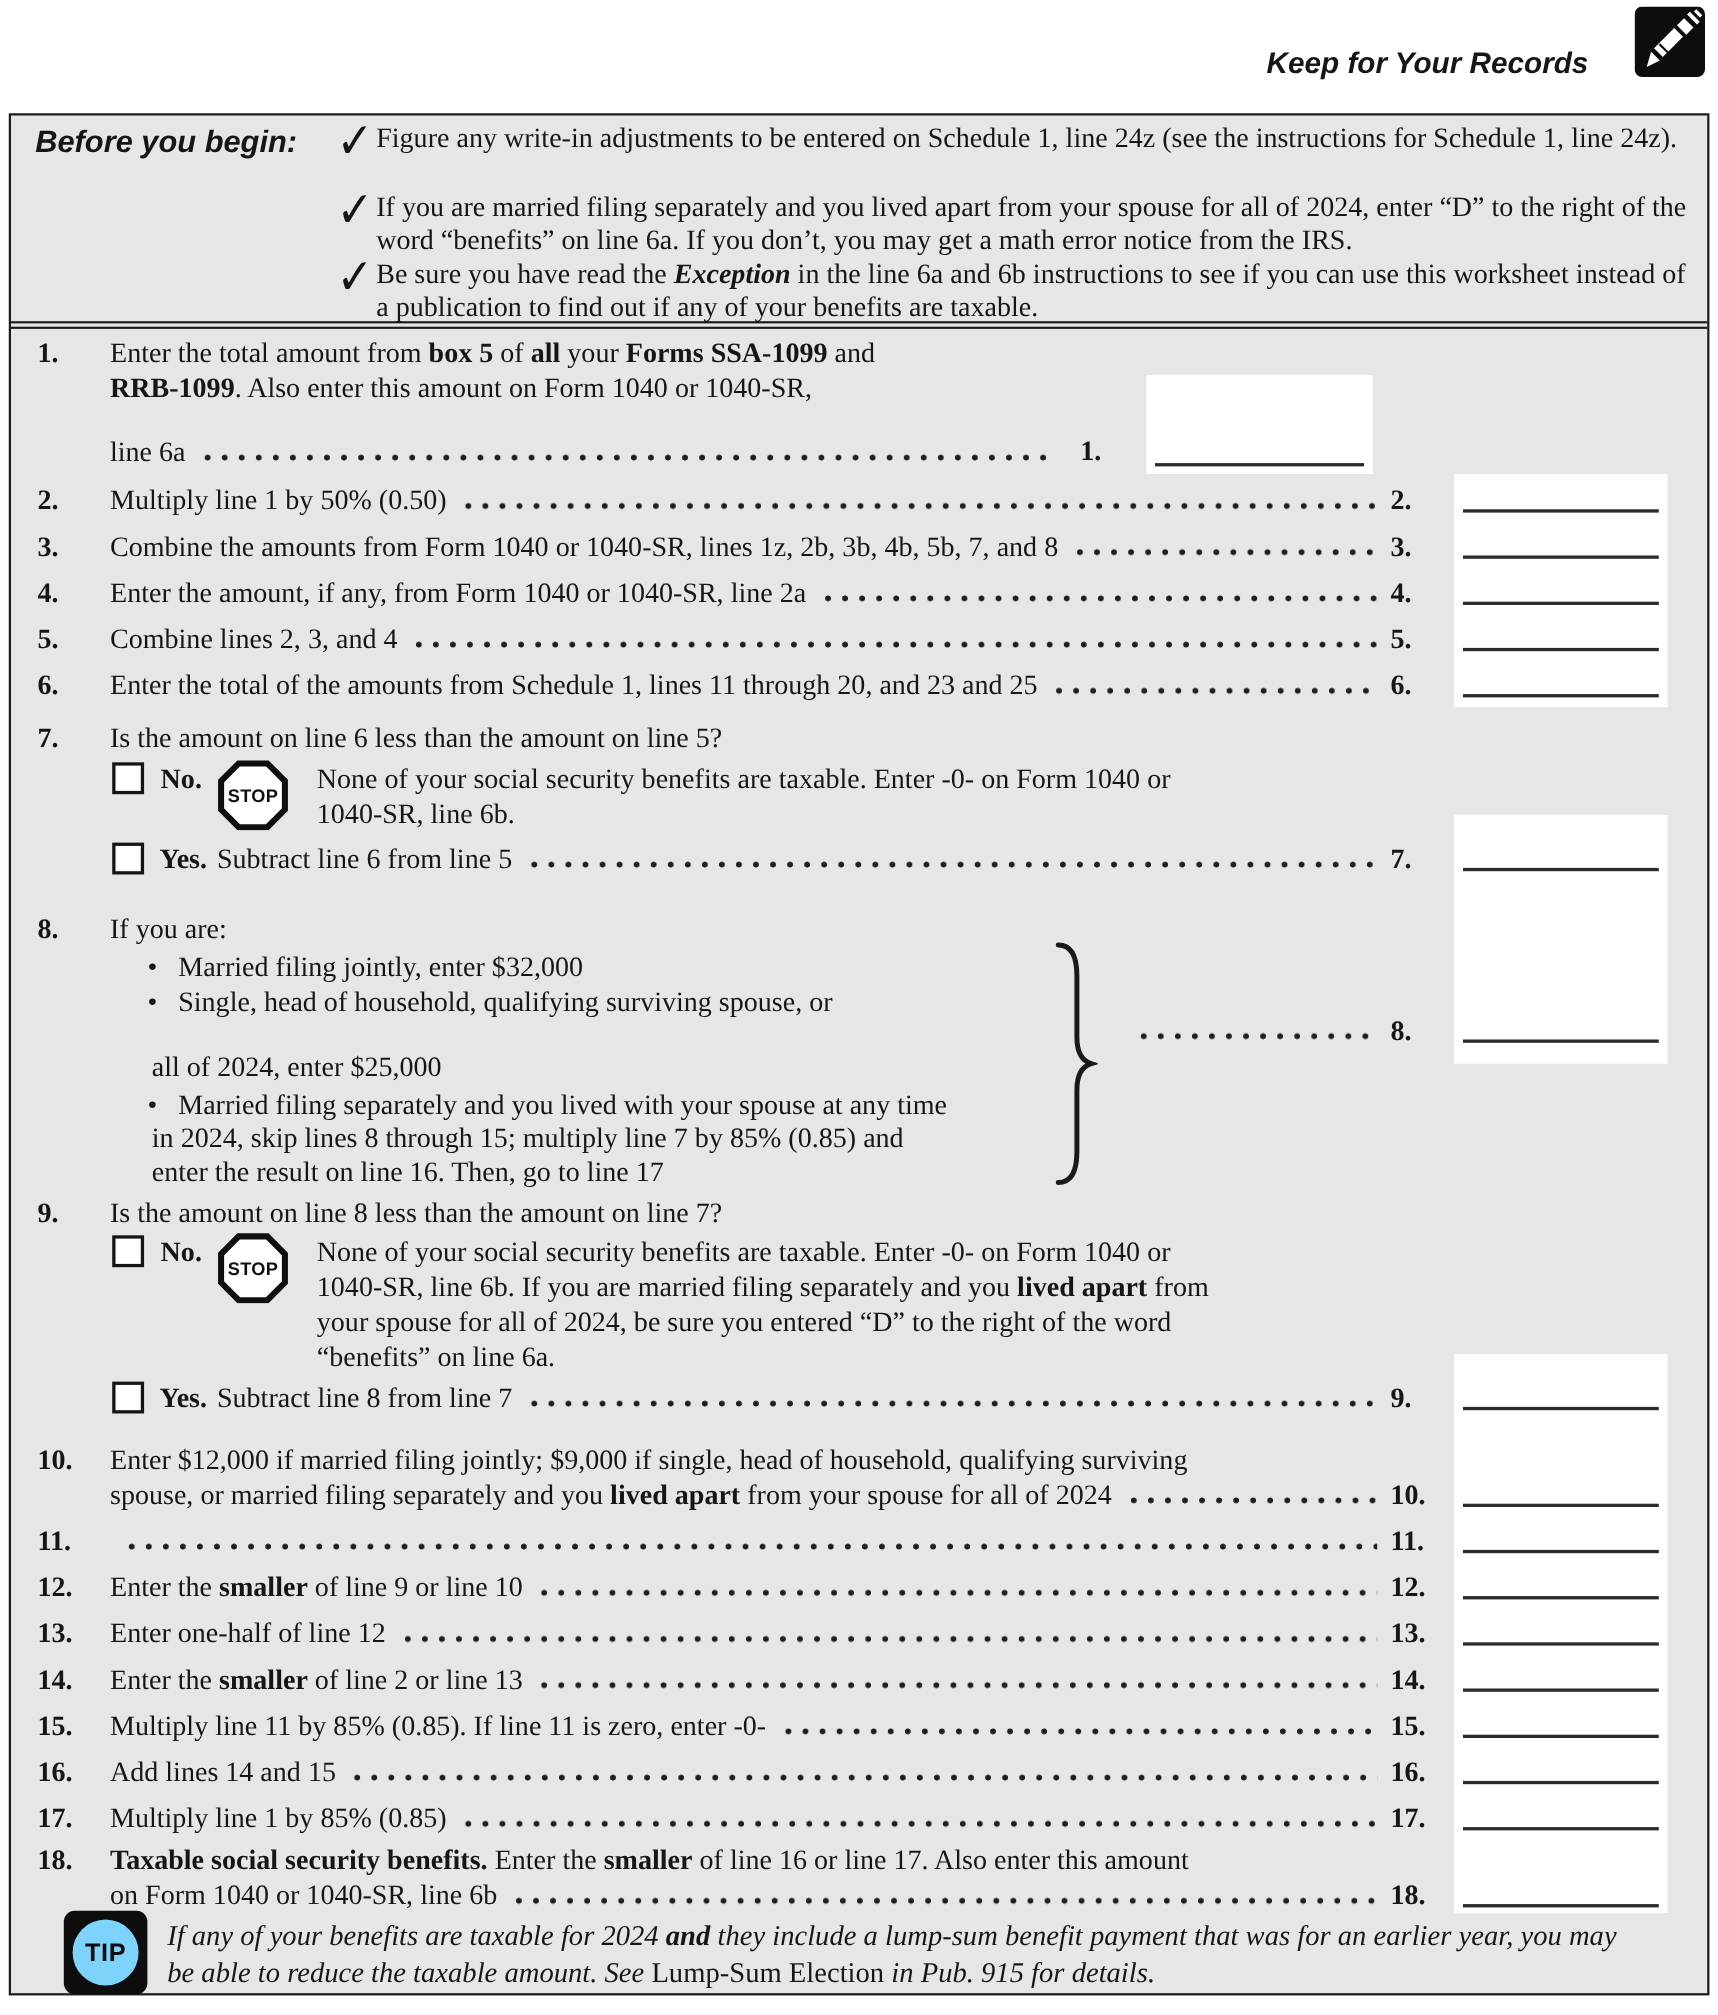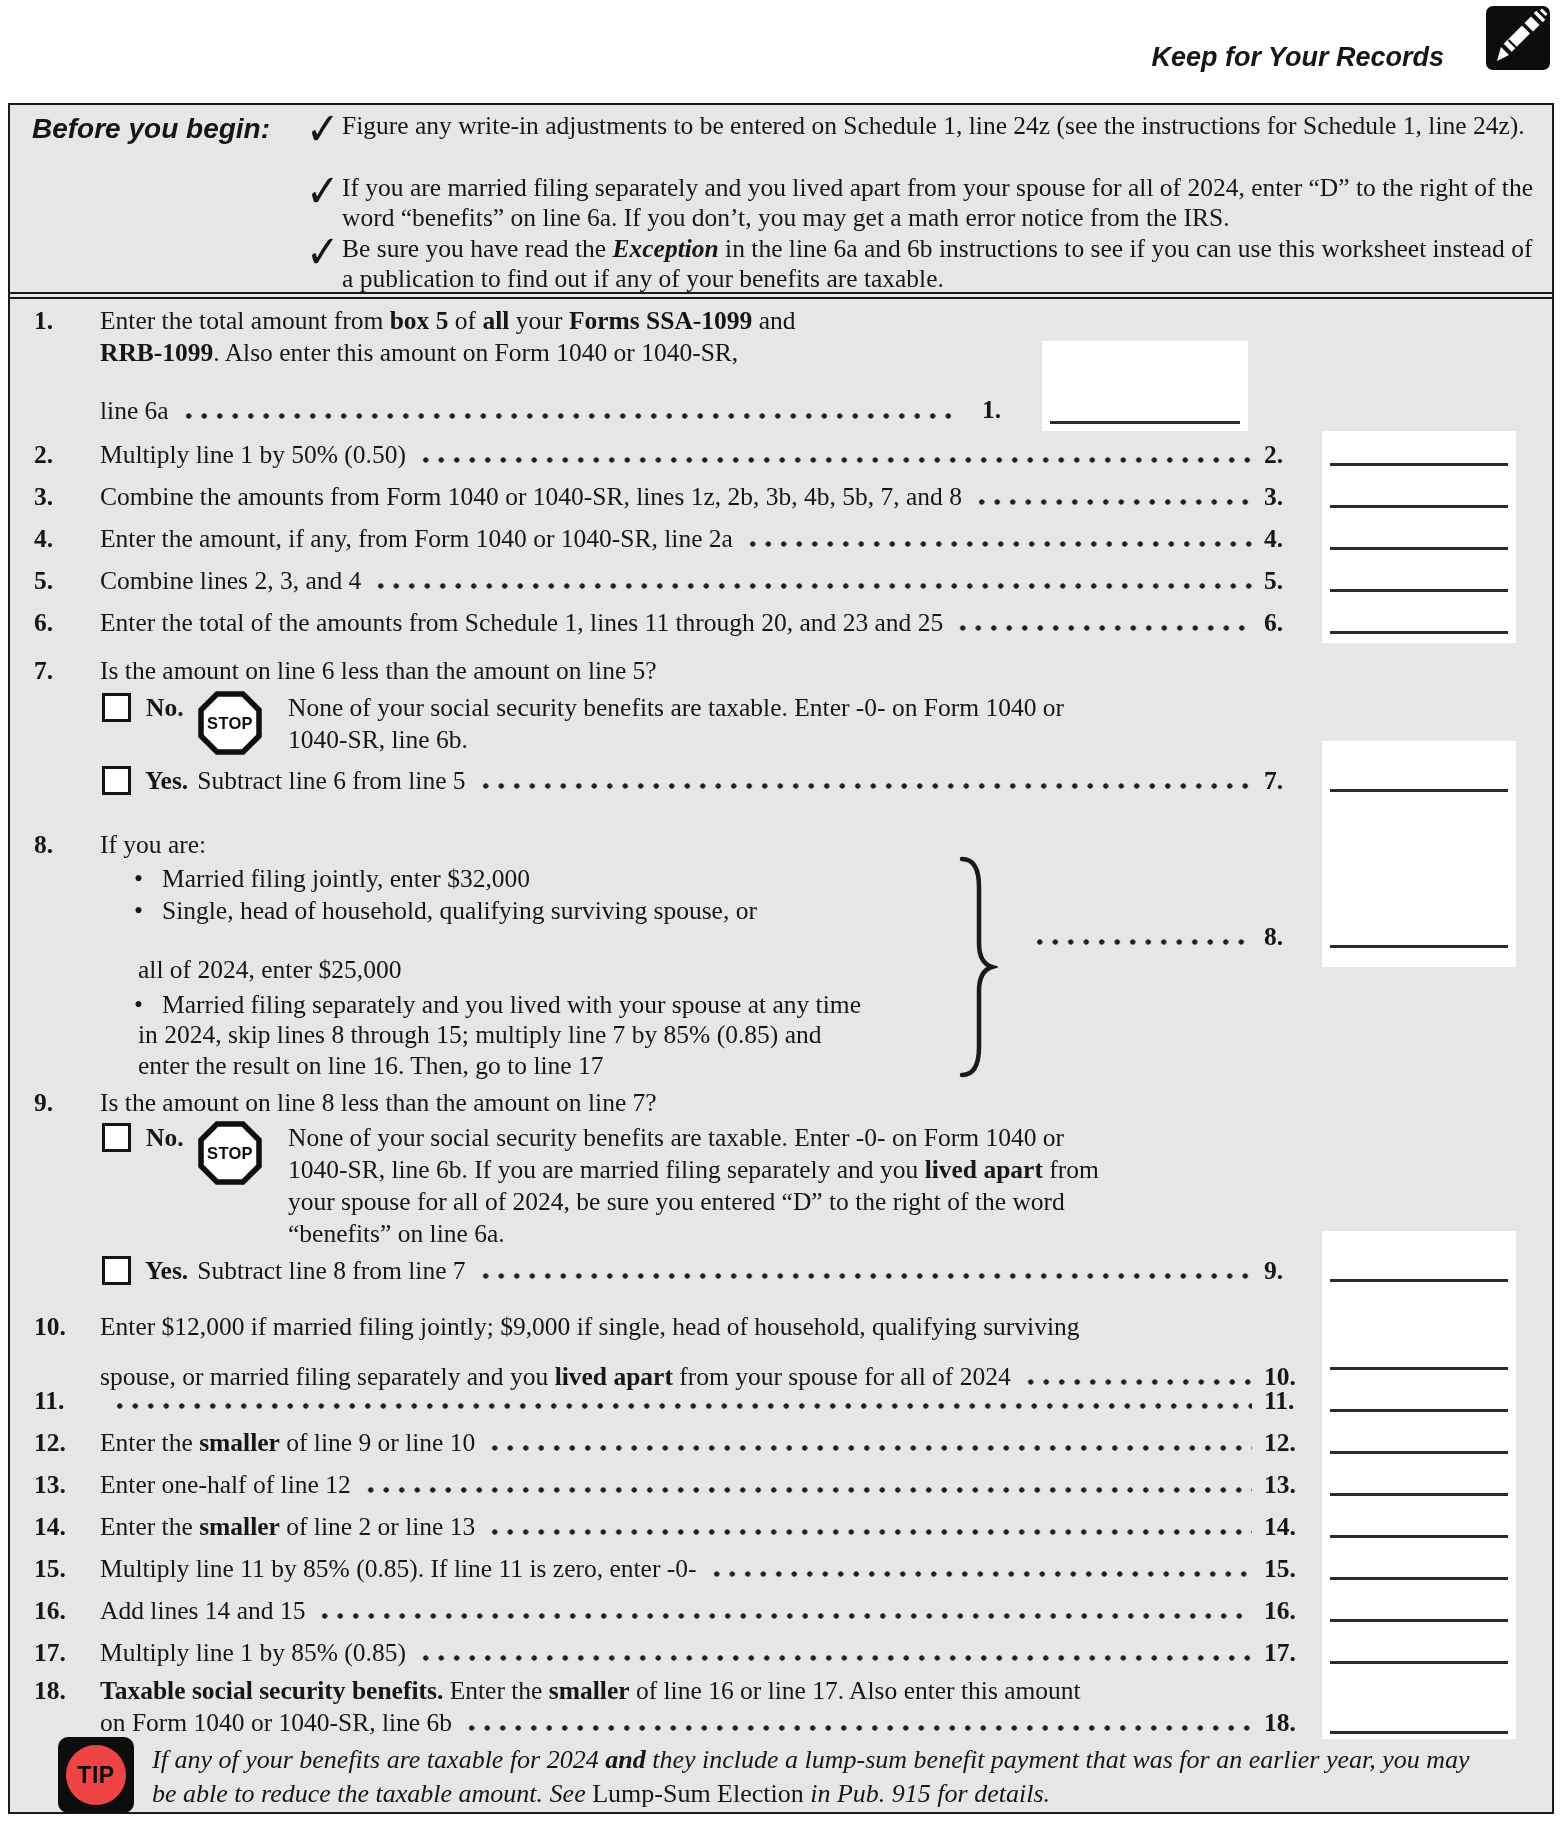--- a/index.html
+++ b/index.html
@@ -45,21 +45,21 @@
   .cb-in{margin-right:14px;margin-bottom:0px;}
   .yes-text{margin-left:9px;}
   
   .stop{position:absolute;width:64px;height:64px;}
   .stop text{font-family:"Liberation Sans",sans-serif;font-weight:bold;font-size:16.5px;letter-spacing:.3px;}
   
   .brace{position:absolute;}
   
   .tipicon{position:absolute;left:48px;width:76px;height:76px;background:#0d0d0d;border-radius:10px;
            display:flex;align-items:center;justify-content:center;}
-  .tipcircle{width:60px;height:60px;background:#ef4444;border-radius:50%;display:flex;
+  .tipcircle{width:60px;height:60px;background:#7dd3fc;border-radius:50%;display:flex;
              align-items:center;justify-content:center;font-family:"Liberation Sans",sans-serif;
              font-weight:bold;font-size:23px;letter-spacing:.5px;color:#0d0d0d;}
   .tiptext{position:absolute;left:142px;width:1345px;font-size:26px;line-height:34px;font-style:italic;}
 </style>
 </head>
 <body>
 
 <div class="page">
 
   <div class="keep">Keep for Your Records</div>
@@ -230,21 +230,21 @@
         <span class="bold">Yes.</span>
         <span class="yes-text">Subtract line 8 from line 7</span>
         <span class="lead"></span>
         <span class="rlabel">9.</span>
       </div>
 
       <div class="row" style="left:24px;top:1012px;width:1280px;">
         <span class="num">10.</span>
         <span>Enter $12,000 if married filing jointly; $9,000 if single, head of household, qualifying surviving</span>
       </div>
-      <div class="row" style="left:24px;top:1044px;width:1280px;margin-top:18px;">
+      <div class="row" style="left:24px;top:1044px;width:1280px;">
         <span class="spacer"></span>
         <span><span>spouse, or married filing separately and you </span><span class="fb">lived apart</span><span> from your spouse for all of 2024</span></span>
         <span class="lead"></span>
         <span class="rlabel">10.</span>
       </div>
 
       <div class="row" style="left:24px;top:1086px;width:1280px;">
         <span class="num">11.</span>
         <span class="lead"></span>
         <span class="rlabel">11.</span>

